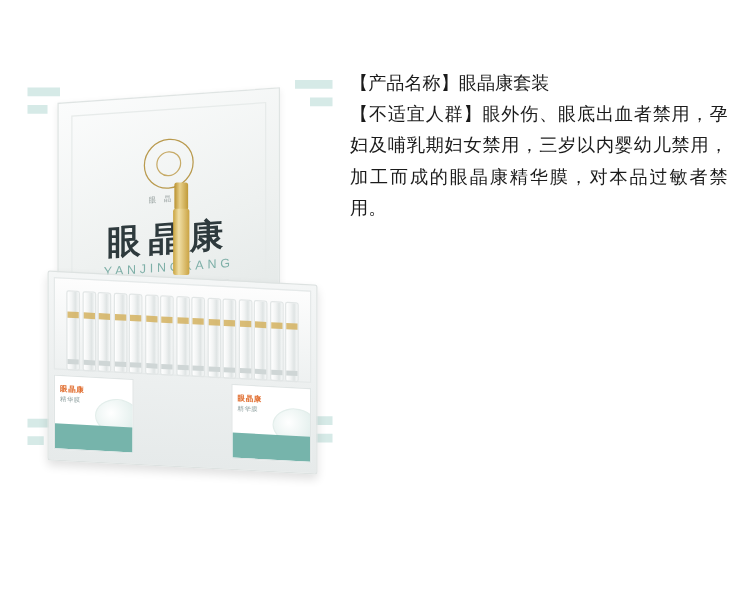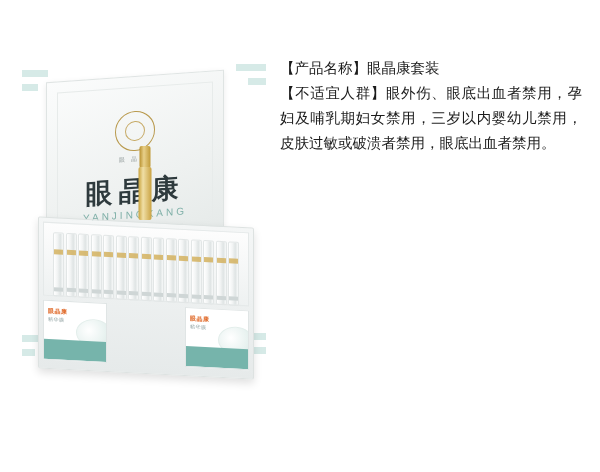--- a/index.html
+++ b/index.html
@@ -263,21 +263,21 @@
   
   .text-panel {
     position: absolute;
     left: 280px;
     top: 56px;
     width: 302px;
     height: 380px;
     font-size: 14.5px;
     line-height: 25px;
     color: #1b1b1b;
-    font-family: Liberation Sans, sans-serif;
+    font-family: Liberation Mono, monospace;
   }
   .text-panel p {
     margin: 0;
     text-align: justify;
     text-justify: inter-ideograph;
   }
 </style>
 </head>
 <body>
 
@@ -346,16 +346,16 @@
       <div class="bottle">
         <div class="cap"></div>
         <div class="body"></div>
       </div>
 
     </div>
   </div>
 
   <div class="text-panel">
     <p>【产品名称】眼晶康套装</p>
-    <p>【不适宜人群】眼外伤、眼底出血者禁用，孕妇及哺乳期妇女禁用，三岁以内婴幼儿禁用，皮肤过敏或破溃者禁用，眼底出血者禁用。</p>
+    <p>【不适宜人群】眼外伤、眼底出血者禁用，孕妇及哺乳期妇女禁用，三岁以内婴幼儿禁用，加工而成的眼晶康精华膜，对本品过敏者禁用。</p>
   </div>
 
 </div>
 
 </body></html>

